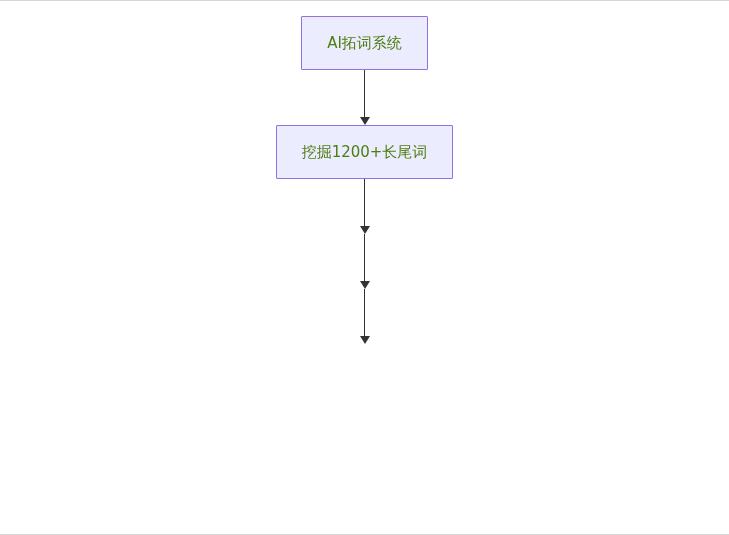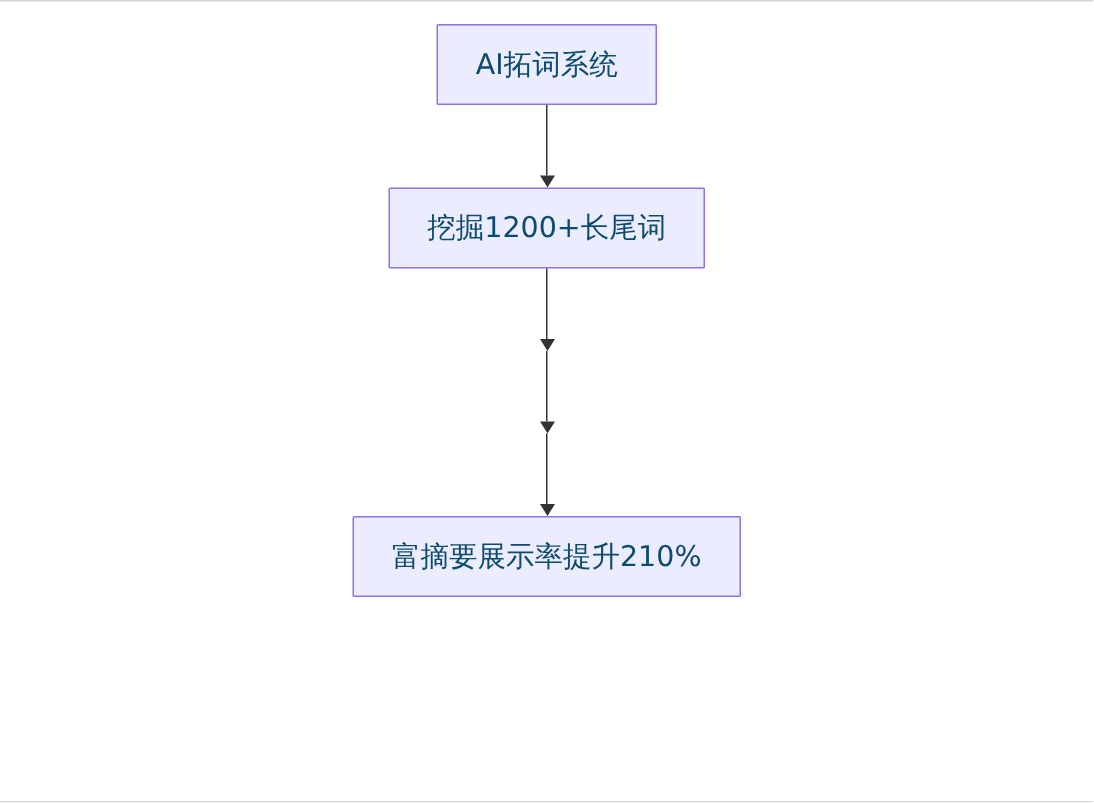--- a/index.html
+++ b/index.html
@@ -27,22 +27,22 @@
     min-height: 54px;
     display: flex;
     align-items: center;
     justify-content: center;
     padding: 0 25px;
     background: var(--node-fill, #ECECFF);
     border: 1px solid var(--node-border, #9370DB);
     border-radius: 1px;
   }
   .flow-node .node-label {
-    font-size: 19px;
-    color: #0c4a6e;
+    font-size: 15px;
+    color: #4d7c0f;
     white-space: nowrap;
     line-height: 1.2;
   }
   .edge {
     display: flex;
     flex-direction: column;
     align-items: center;
     height: 55px;
   }
   .edge .shaft {
@@ -86,17 +86,14 @@
     <div class="shaft"></div>
     <div class="head"></div>
   </div>
 
 
   <div class="edge">
     <div class="shaft"></div>
     <div class="head"></div>
   </div>
 
-  <div class="flow-node">
-    <span class="node-label">富摘要展示率提升210%</span>
-  </div>
 
 </div>
 
 </body></html>

